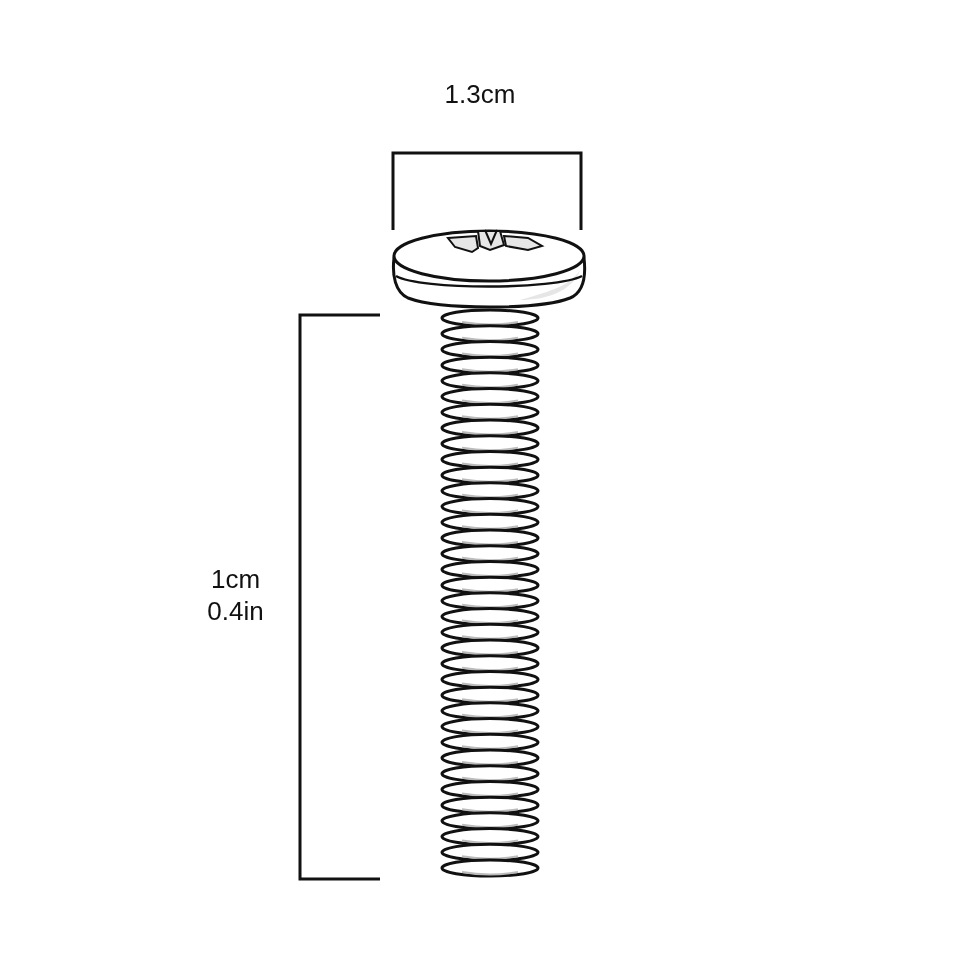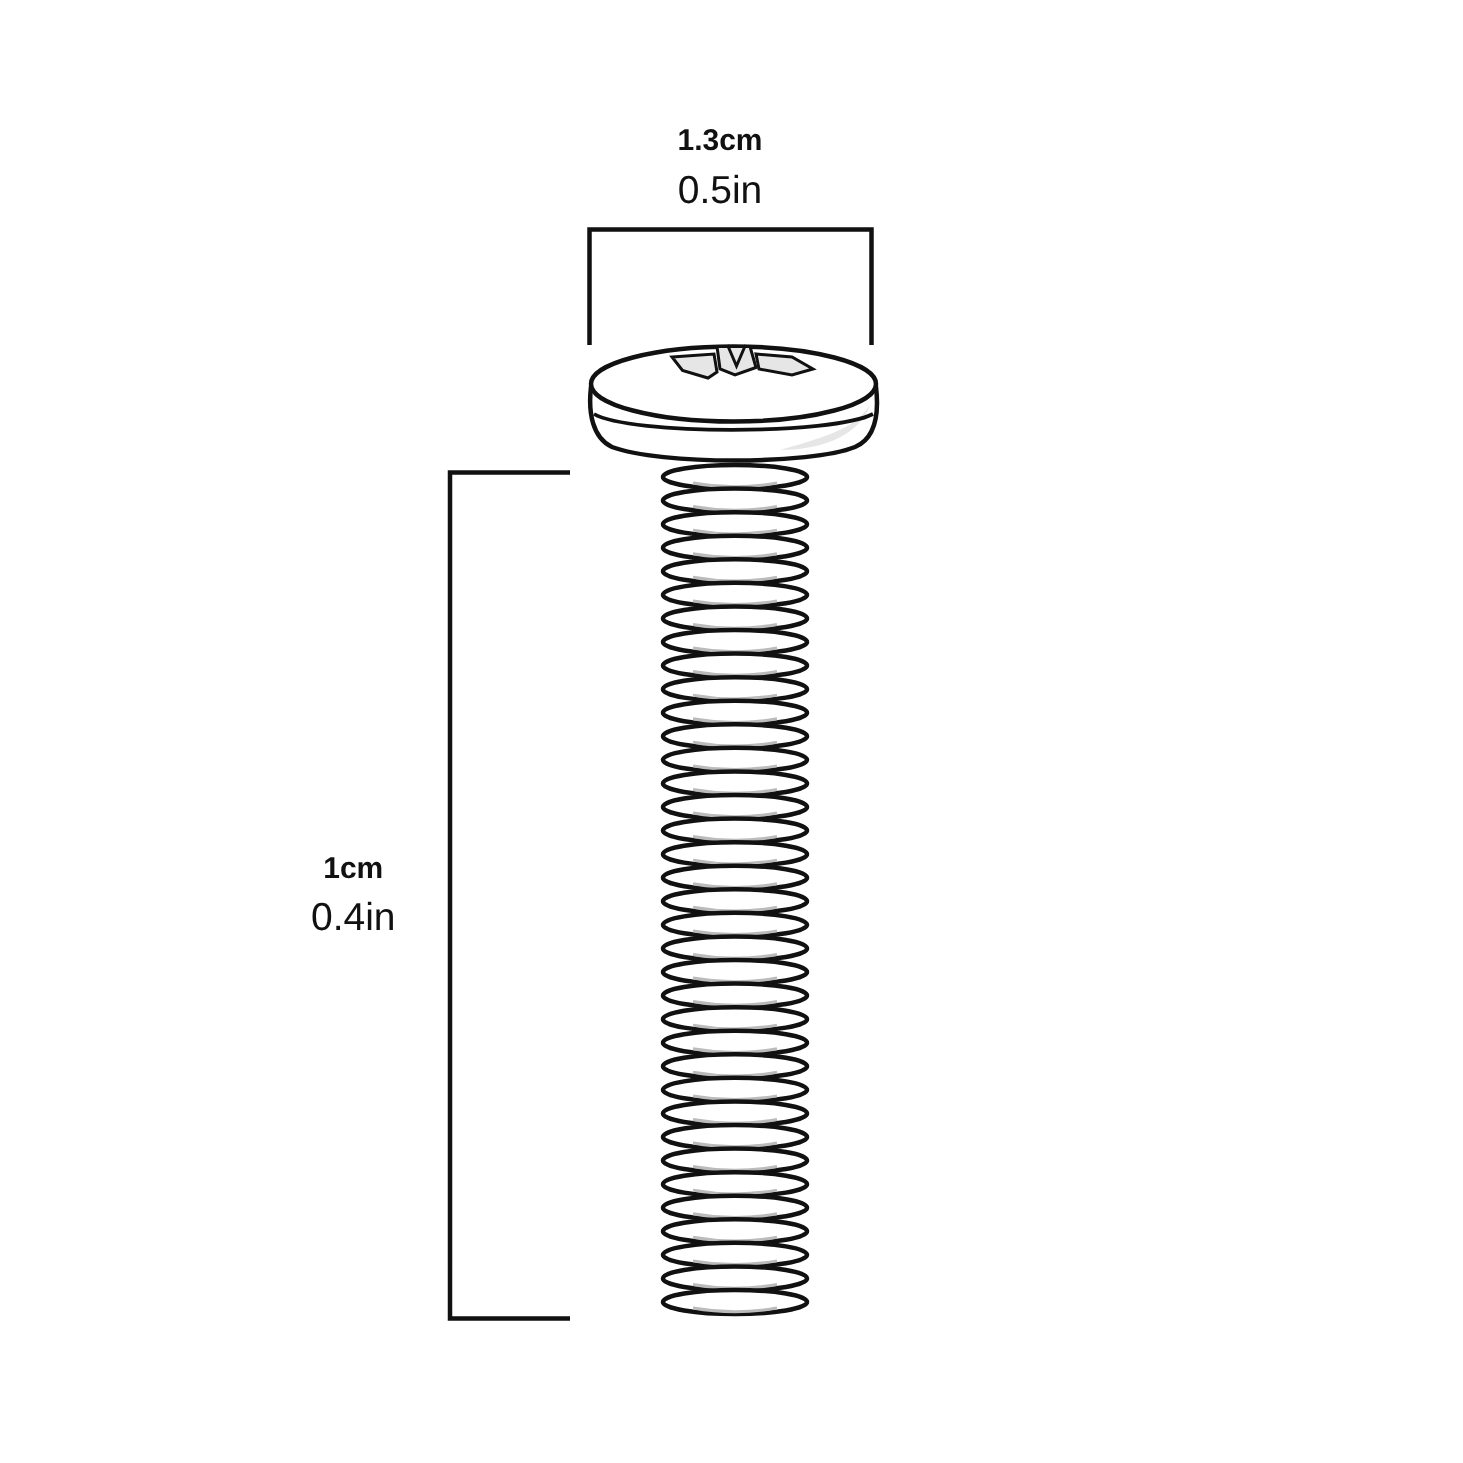--- a/index.html
+++ b/index.html
@@ -1,27 +1,26 @@
 <!DOCTYPE html>
 <html><head>
 <meta charset="utf-8">
 <style>
   html, body { margin:0; padding:0; background:#ffffff; }
   body { width:975px; height:975px; position:relative; overflow:hidden; font-family:"Liberation Sans", sans-serif; }
   .label { position:absolute; text-align:center; color:#111111; }
-  .primary { font-weight:bold; font-size:20px; line-height:32px; }
+  .primary { font-weight:normal; font-size:26px; line-height:32px; }
   .secondary { font-size:26px; line-height:32px; }
   svg { position:absolute; left:0; top:0; }
 </style>
 </head>
 <body>
 
 <div class="label" style="left:380px; top:78px; width:200px;">
   <div class="primary">1.3cm</div>
-  <div class="secondary">0.5in</div>
 </div>
 
 <div class="label" style="left:178px; top:563px; width:115px;">
   <div class="primary">1cm</div>
   <div class="secondary">0.4in</div>
 </div>
 
 <svg width="975" height="975" viewBox="0 0 975 975">
 
   <path d="M393,230 L393,153 L581,153 L581,230" fill="none" stroke="#111" stroke-width="3"></path>

